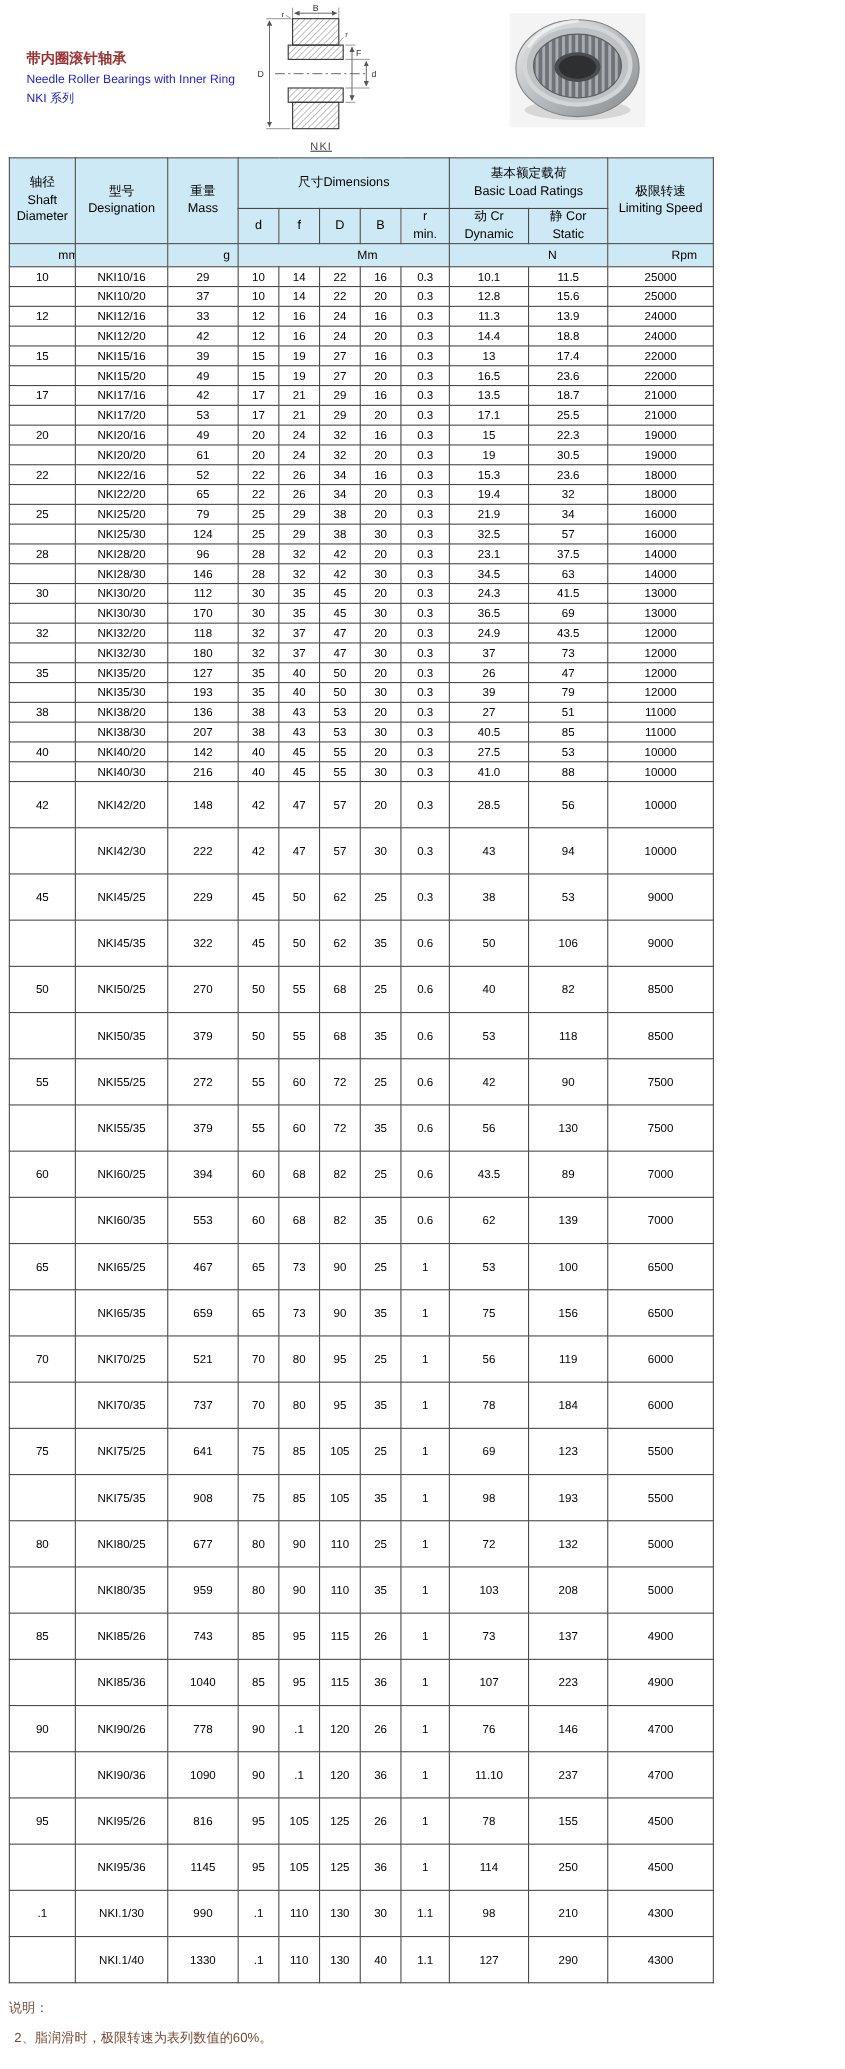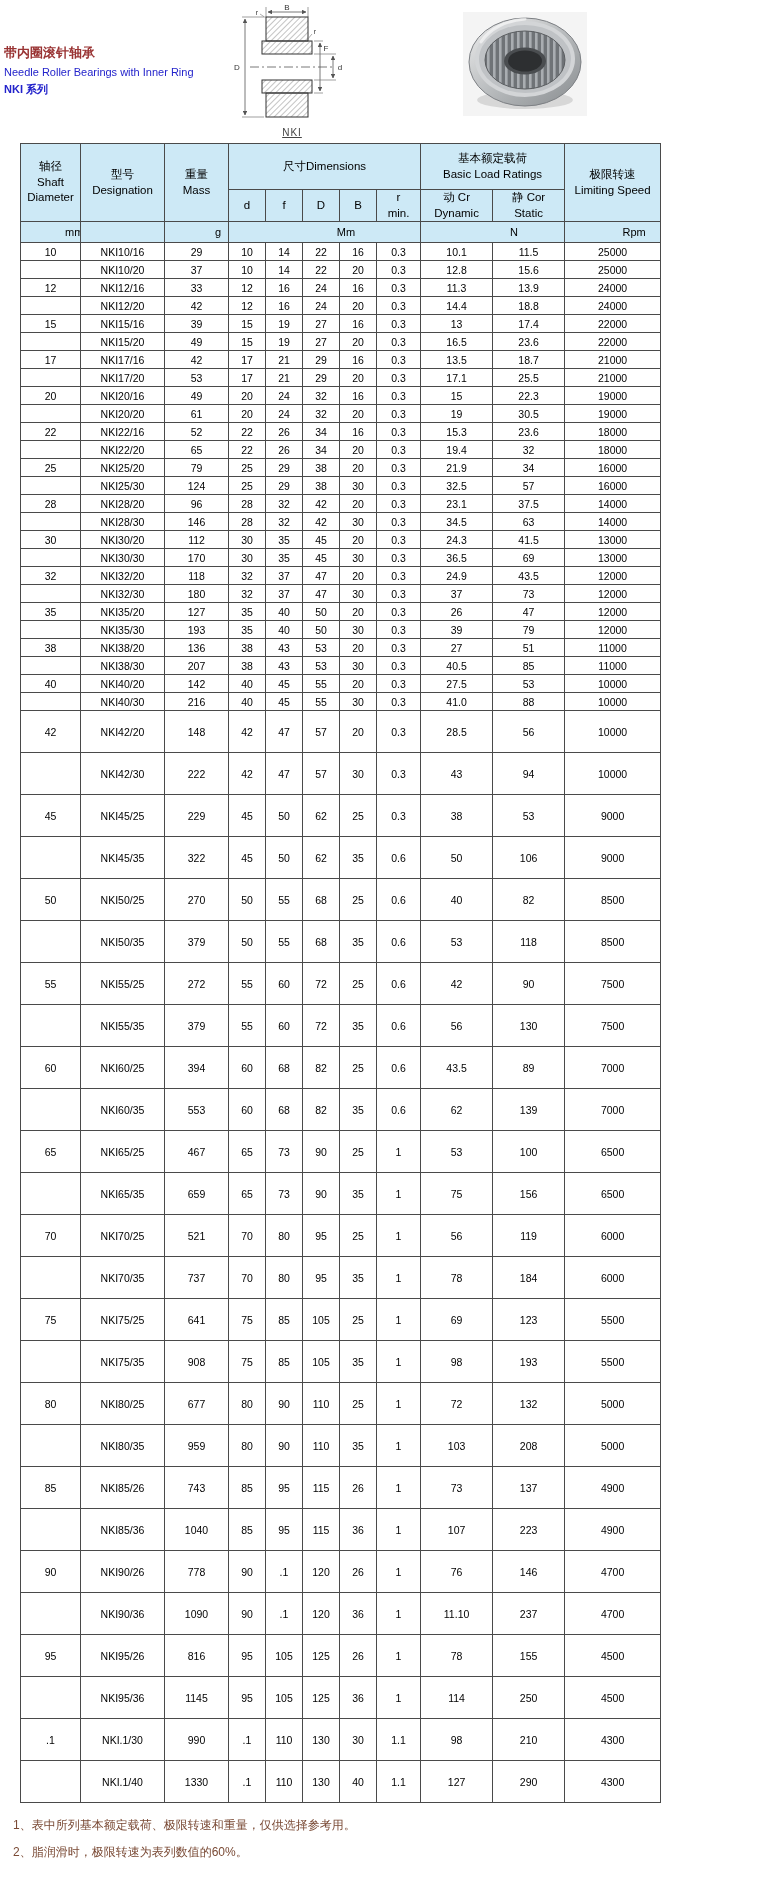--- a/index.html
+++ b/index.html
@@ -6,28 +6,28 @@
     --header-bg:#cde9f6;
     --title-red:#993333;
     --link-blue:#2323cb;
     --note-brown:#7a4a35;
     --border:#4a4a4a;
   }
   *{margin:0;padding:0;box-sizing:border-box;}
   body{width:768px;background:#fff;font-family:"Liberation Sans","DejaVu Sans",sans-serif;color:#000;}
   .page{width:768px;min-height:1881px;position:relative;background:#fff;}
   .top{position:relative;height:143px;}
-  .titles{position:absolute;left:4px;top:44px;}
+  .titles{position:absolute;left:24px;top:44px;}
   .title-cn{font-size:13px;font-weight:bold;color:var(--title-red);margin-bottom:4px;}
   .title-en{font-size:11px;color:var(--link-blue);margin-bottom:4px;}
-  .title-series{font-size:11px;color:var(--link-blue);font-weight:bold;}
+  .title-series{font-size:11px;color:var(--link-blue);}
   .drawing{position:absolute;left:230px;top:2px;width:124px;text-align:center;}
   .drawing-caption{font-size:10px;color:#444;margin-top:-3px;letter-spacing:1px;text-decoration:underline;}
   .photo{position:absolute;left:463px;top:12px;width:124px;height:104px;}
-  table.spec{margin-left:20px;width:640px;border-collapse:collapse;table-layout:fixed;}
+  table.spec{margin-left:8px;width:640px;border-collapse:collapse;table-layout:fixed;}
   .spec th,.spec td{border:1px solid var(--border);text-align:center;vertical-align:middle;padding:0 1px;overflow:hidden;}
   .spec thead th{background:var(--header-bg);font-weight:normal;font-size:11.5px;line-height:1.35;}
   .spec thead tr:nth-child(1) th{height:46px;}
   .spec thead tr:nth-child(2) th{height:30px;}
   .spec thead tr.units th{height:21px;font-size:11px;padding-left:44px;}
   .spec tbody td{font-size:10.5px;background:#fff;}
   .spec tbody tr{height:18px;padding-left:37px;}
   .spec tbody tr:nth-child(n+27){height:42px;}
   .notes{margin:14px 0 0 8px;font-size:12px;color:var(--note-brown);}
   .notes>div{margin-bottom:10px;}
@@ -859,17 +859,17 @@
           <td>40</td>
           <td>1.1</td>
           <td>127</td>
           <td>290</td>
           <td>4300</td>
         </tr>
       </tbody>
   </table>
 
   <div class="notes">
-    <div class="note-item">1、表中所列基本额定载荷、极限转速和重量，仅供选择参考用。</div>
+    <div>说明：</div>
     <div class="note-item">2、脂润滑时，极限转速为表列数值的60%。</div>
   </div>
 
 </div>
 
 </body></html>

